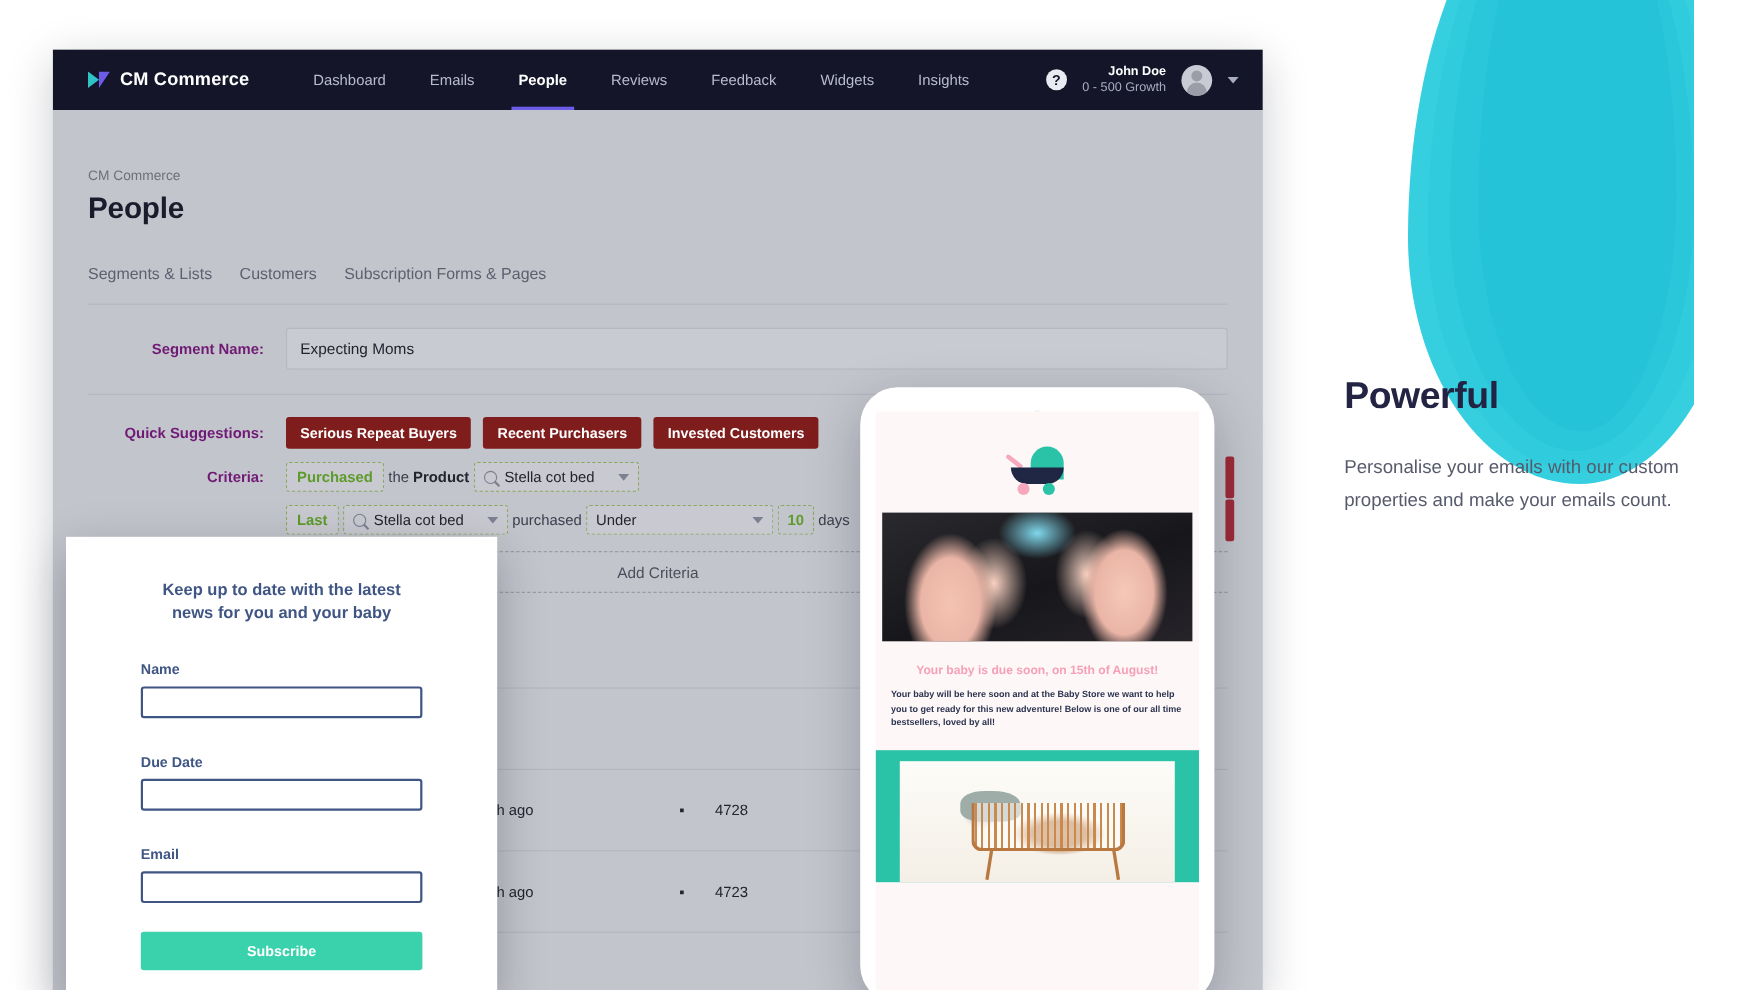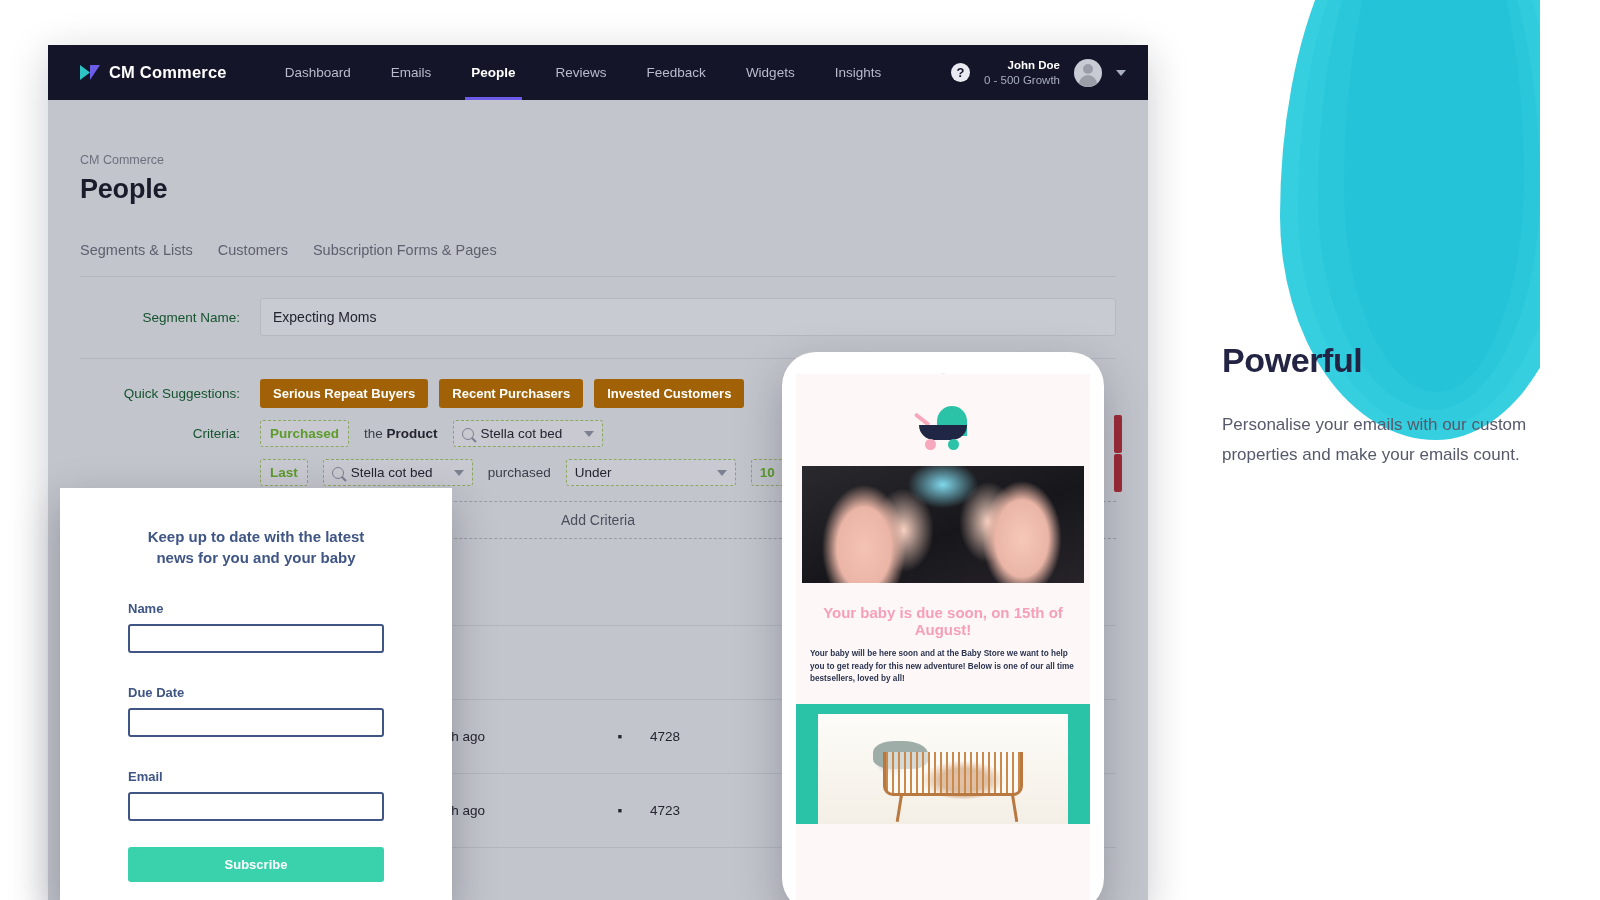--- a/index.html
+++ b/index.html
@@ -61,38 +61,38 @@
   .page-body { position:relative; padding:0 32px; }
   .crumb { color:#6e707c; font-size:12.5px; margin-top:53px; }
   .page-title { color:#1a1b2b; font-size:27px; font-weight:700; margin-top:7px; letter-spacing:-.2px; }
   .subtabs { display:flex; gap:25px; margin-top:37px; }
   .subtab { color:#5e6070; font-size:14.5px; cursor:pointer; white-space:nowrap; }
   .hr { height:1px; background:#b4b6bf; margin-top:18px; }
 
   
   .form-row { display:flex; align-items:center; }
   .seg-row { margin-top:21px; }
-  .row-label { width:180px; text-align:right; padding-right:20px; color:#14532d; font-size:13.5px; font-weight:400; }
+  .row-label { width:180px; text-align:right; padding-right:20px; color:#701a75; font-size:13.5px; font-weight:700; }
   .seg-input {
     flex:1; height:38px; background:#c9cbd2; border:1px solid #b6b8c0; border-radius:3px;
     display:flex; align-items:center; padding:0 12px; color:#22232f; font-size:14px;
   }
   .hr2 { height:1px; background:#b4b6bf; margin-top:22px; }
 
   
   .qs-row { margin-top:20px; }
   .chipset { display:flex; gap:11px; }
   .chip-green {
-    background:#a16207; color:#fff; font-size:13px; font-weight:600;
+    background:#7f1d1d; color:#fff; font-size:13px; font-weight:600;
     padding:7px 13px; border-radius:3px; white-space:nowrap; cursor:pointer;
   }
 
   
   .crit-row { margin-top:12px; display:flex; align-items:center; }
-  .crit-line { display:flex; align-items:center; gap:15px; flex:1; position:relative; }
+  .crit-line { display:flex; align-items:center; gap:4px; flex:1; position:relative; }
   .dash { border:1px dashed #8aa85f; border-radius:3px; }
   .tok-green {
     color:#5d9b2b; font-size:13.5px; font-weight:600; padding:5px 9px;
     background:rgba(255,255,255,.10); white-space:nowrap; cursor:pointer;
   }
   .tok-text { color:#3b3d4b; font-size:13.5px; white-space:nowrap; }
   .tok-text strong { font-weight:700; color:#23242f; }
   .select-box {
     display:flex; align-items:center; gap:7px; padding:5px 8px; min-width:150px;
     background:rgba(255,255,255,.10); cursor:pointer;
@@ -164,21 +164,21 @@
   .photo-feet {
     margin:20px 6px 0 6px; height:117px; position:relative; overflow:hidden;
     background:
       radial-gradient(ellipse 60px 90px at 22% 70%, #f5c3b3 0%, #eab5a6 45%, rgba(234,181,166,0) 70%),
       radial-gradient(ellipse 55px 80px at 78% 62%, #f6c8b8 0%, #eab5a6 48%, rgba(234,181,166,0) 72%),
       radial-gradient(ellipse 42px 58px at 36% 55%, #f9d2c2 0%, rgba(249,210,194,0) 72%),
       radial-gradient(ellipse 40px 56px at 66% 48%, #fad5c5 0%, rgba(250,213,197,0) 72%),
       radial-gradient(ellipse 45px 30px at 50% 16%, #7fd8ec 0%, rgba(127,216,236,0) 78%),
       linear-gradient(160deg,#2a2a2e 0%,#17171b 55%,#262329 100%);
   }
-  .email-head { color:#f79fb8; font-size:15px; font-weight:700; text-align:center; margin:21px 10px 0 10px; }
+  .email-head { color:#f79fb8; font-size:11px; font-weight:700; text-align:center; margin:21px 10px 0 10px; }
   .email-body { color:#2b3350; font-size:8.2px; font-weight:600; line-height:1.55; margin:10px 14px 0 14px; }
   .prod-band { margin:18px 0 0 0; background:#2bc3a8; padding:10px 22px 0 22px; height:120px; }
   .prod-img {
     height:110px; position:relative; overflow:hidden;
     background:
       radial-gradient(ellipse 60px 28px at 58% 60%, #c0783c 0%, #b06f38 40%, rgba(176,111,56,0) 70%),
       radial-gradient(ellipse 26px 22px at 30% 42%, #9aa6a4 0%, rgba(154,166,164,0) 72%),
       linear-gradient(180deg,#fdfcf8 0%,#f4efe6 100%);
   }
   .prod-crib {

